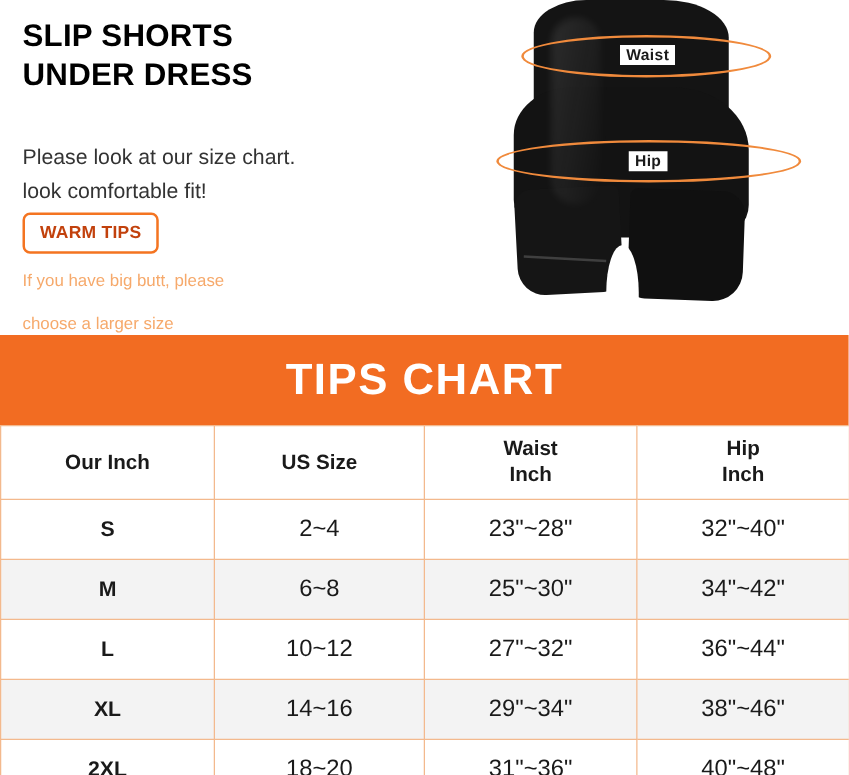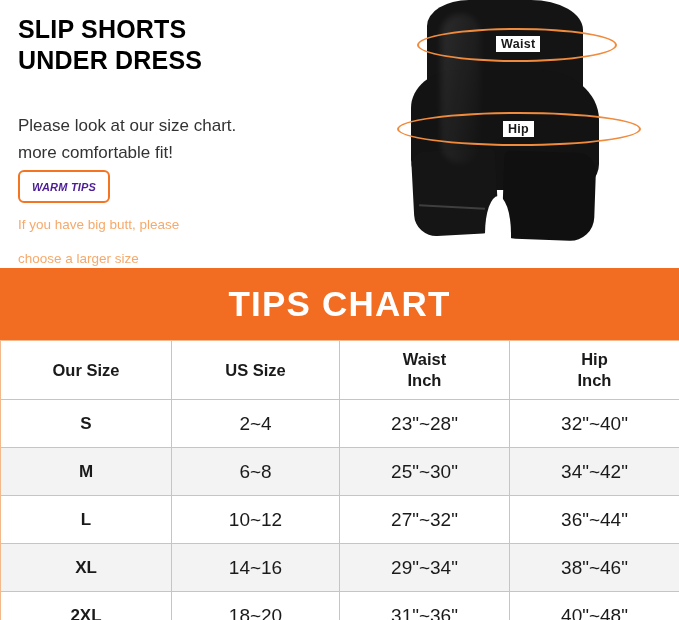--- a/index.html
+++ b/index.html
@@ -55,25 +55,24 @@
   .warm-tips {
     position: absolute;
     left: 18px;
     top: 170px;
     border: 2px solid #f47421;
     border-radius: 6px;
     padding: 5px 12px 6px 12px;
     display: inline-block;
   }
   .warm-tips span {
-    font-size: 11px;
-    font-weight: bold;
-    color: #4c1d95;
+    font-size: 14px;
+    font-weight: bold;
+    color: #c2410c;
     letter-spacing: 0.2px;
-    font-style: italic;
   }
 
   .tips-body {
     position: absolute;
     left: 18px;
     top: 202px;
     width: 300px;
     font-size: 13.5px;
     color: #f6a96b;
     line-height: 1.6;
@@ -262,21 +261,21 @@
 
 <div class="top">
 
   <div class="headline">
     <span class="line">SLIP SHORTS</span>
     <span class="line">UNDER DRESS</span>
   </div>
 
   <div class="subtext">
     <div>Please look at our size chart.</div>
-    <div>more comfortable fit!</div>
+    <div>look comfortable fit!</div>
   </div>
 
   <div class="warm-tips">
     <span>WARM TIPS</span>
   </div>
 
   <div class="tips-body">
     <div>If you have big butt, please</div>
     <div>choose a larger size</div>
   </div>
@@ -307,21 +306,21 @@
 <table class="size-table">
   <colgroup>
     <col class="c1">
       <col class="c2">
       <col class="c3">
       <col class="c4">
   </colgroup>
   <thead>
     <tr>
       <th>
-        <span class="hdr-sub">Our Size</span>
+        <span class="hdr-sub">Our Inch</span>
       </th>
       <th>
         <span class="hdr-sub">US Size</span>
       </th>
       <th>
         <span class="hdr-sub">Waist</span>
         <span class="hdr-sub">Inch</span>
       </th>
       <th>
         <span class="hdr-sub">Hip</span>

